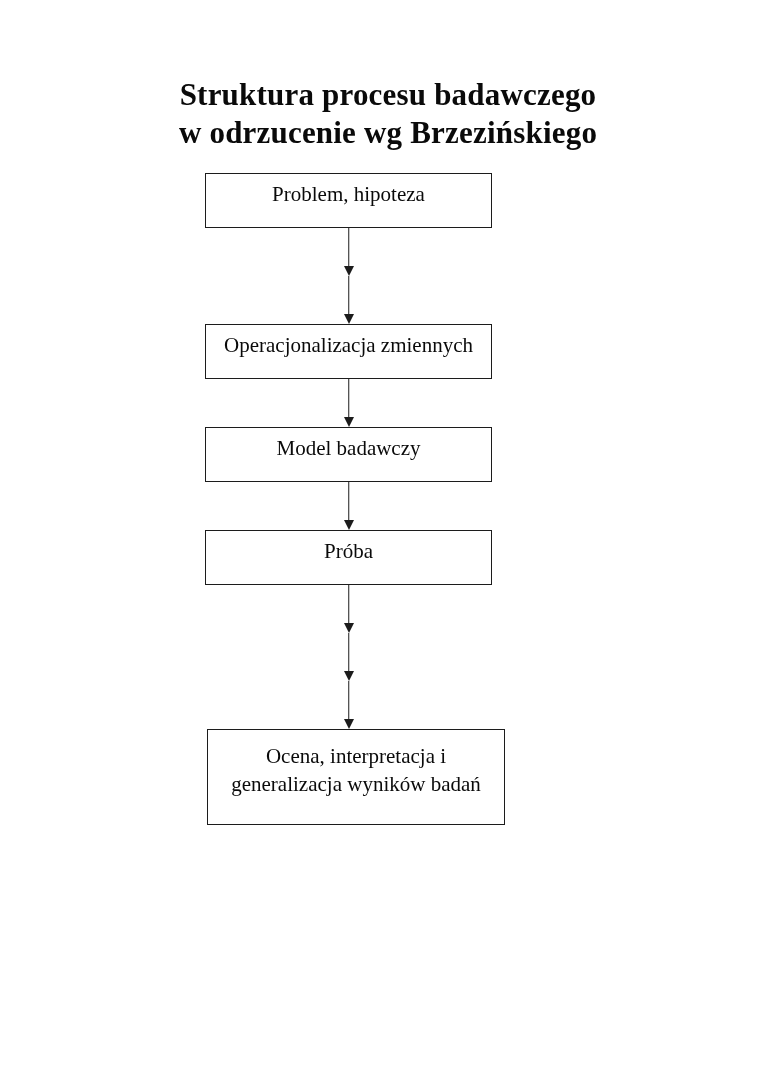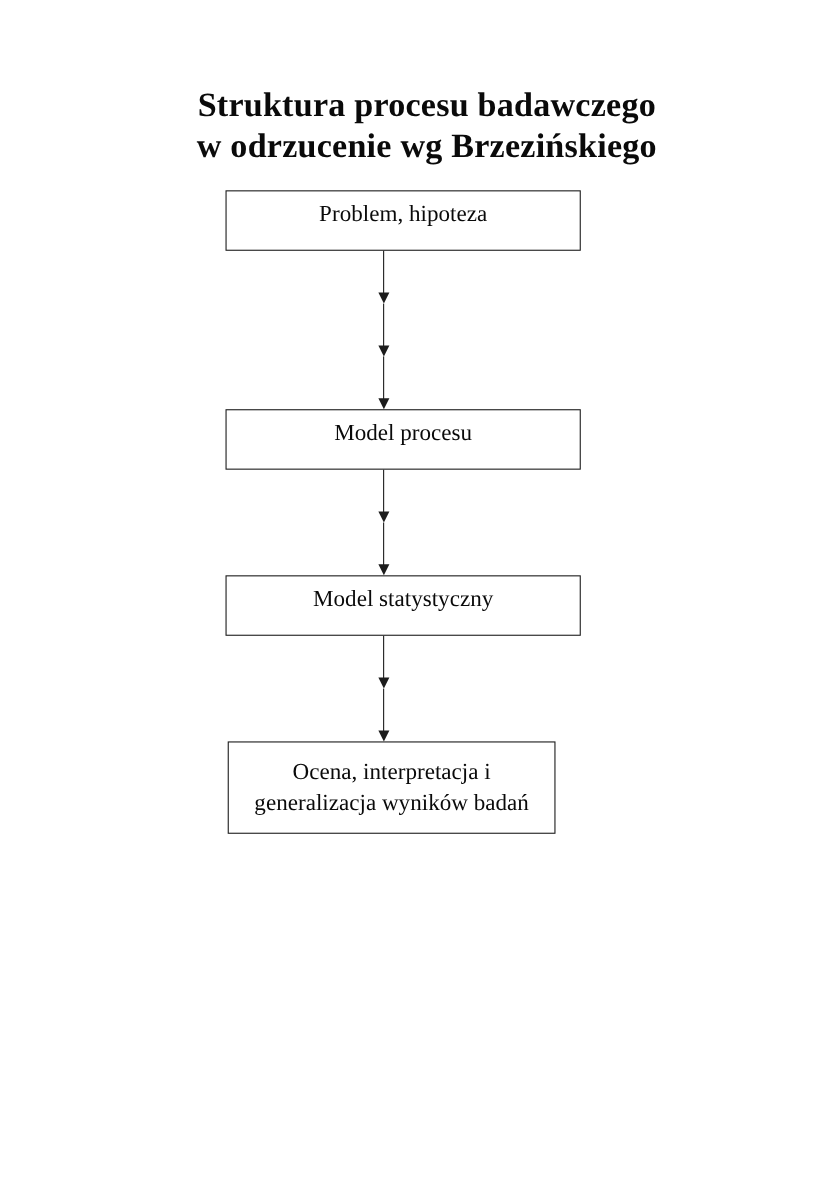--- a/index.html
+++ b/index.html
@@ -26,34 +26,34 @@
   }
   .title .line { display: block; }
   .flow {
     position: absolute;
     left: 205px;
     top: 173px;
     width: 287px;
   }
   .flow-box {
     box-sizing: border-box;
-    width: 323px;
+    width: 287px;
     height: 55px;
     background: var(--background, #ffffff);
     border: 1.5px solid var(--line, #1c1c1c);
     overflow: hidden;
     text-align: center;
     padding: 6px 6px 0 6px;
     font-size: 21px;
     line-height: 28px;
     color: var(--ink, #0a0a0a);
   }
   .flow-box.wide {
     width: 298px;
-    height: 84px;
+    height: 96px;
     margin-left: 2px;
     padding-top: 12px;
   }
   .arrow {
     position: relative;
     width: 100%;
     height: 48px;
   }
   .arrow .shaft {
     position: absolute;
@@ -96,44 +96,47 @@
       <div class="shaft"></div>
       <div class="head"></div>
     </div>
 
 
     <div class="arrow">
       <div class="shaft"></div>
       <div class="head"></div>
     </div>
 
+    <div class="flow-box">
+      <span>Operacjonalizacja zmiennych</span>
+    </div>
 
     <div class="arrow">
       <div class="shaft"></div>
       <div class="head"></div>
     </div>
 
     <div class="flow-box">
-      <span>Model procesu</span>
+      <span>Model badawczy</span>
     </div>
 
     <div class="arrow">
       <div class="shaft"></div>
       <div class="head"></div>
     </div>
 
+    <div class="flow-box">
+      <span>Próba</span>
+    </div>
 
     <div class="arrow">
       <div class="shaft"></div>
       <div class="head"></div>
     </div>
 
-    <div class="flow-box">
-      <span>Model statystyczny</span>
-    </div>
 
     <div class="arrow">
       <div class="shaft"></div>
       <div class="head"></div>
     </div>
 
 
     <div class="arrow">
       <div class="shaft"></div>
       <div class="head"></div>

